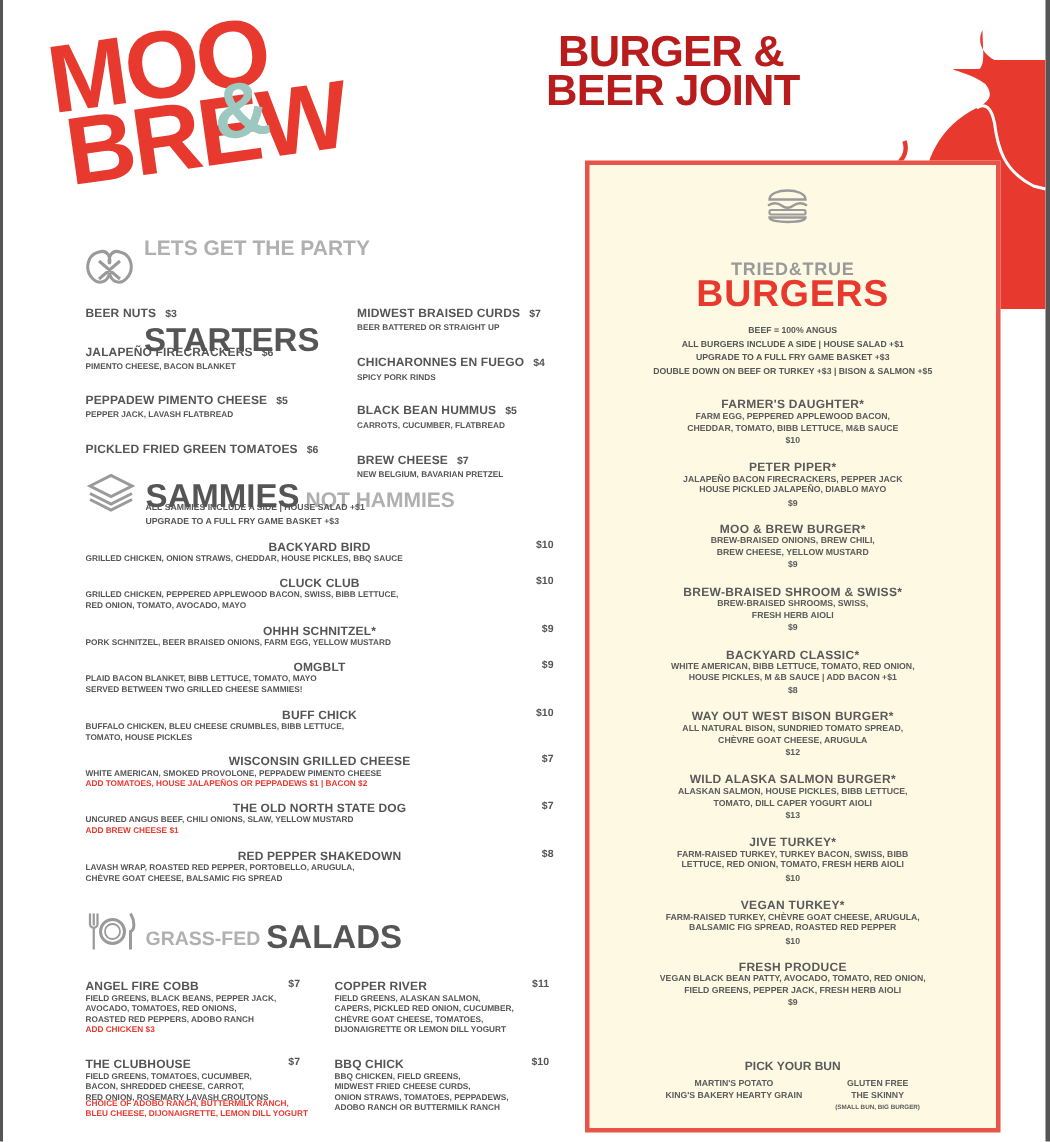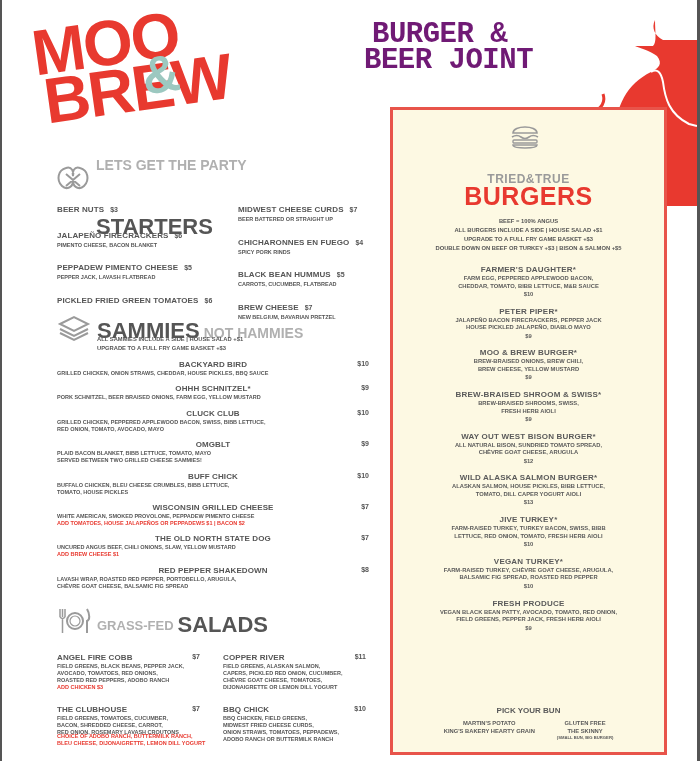--- a/index.html
+++ b/index.html
@@ -6,21 +6,21 @@
   body { width: 700px; height: 761px; background: #ffffff; font-family: "Liberation Sans", sans-serif; position: relative; overflow: hidden; color: #4a4a4a; }
   .frame-left { position: absolute; left: 0; top: 0; width: 2px; height: 761px; background: #555; }
   .frame-right { position: absolute; right: 0; top: 0; width: 3px; height: 761px; background: #555; }
 
   
   .logo { position: absolute; left: 22px; top: 8px; width: 260px; height: 140px; }
   .logo-moo { position: absolute; left: 6px; top: 14px; font-family: "Liberation Sans", sans-serif; font-weight: 900; font-size: 64px; color: #e8392f; letter-spacing: -2px; transform: rotate(-8deg); transform-origin: left top; line-height: 1; font-weight: bold; }
   .logo-brew { position: absolute; left: 18px; top: 62px; font-weight: bold; font-size: 64px; color: #e8392f; letter-spacing: -2px; transform: rotate(-8deg); transform-origin: left top; line-height: 1; }
   .logo-amp { position: absolute; left: 120px; top: 40px; font-weight: bold; font-size: 52px; color: #9cc8c0; line-height: 1; transform: rotate(-8deg); }
 
-  .tagline { position: absolute; left: 364px; top: 22px; font-weight: bold; font-size: 29px; color: #701a75; line-height: 26px; text-align: left; letter-spacing: -0.5px; font-family: Liberation Mono, monospace; }
+  .tagline { position: absolute; left: 364px; top: 22px; font-weight: bold; font-size: 29px; color: #b91c1c; line-height: 26px; text-align: left; letter-spacing: -0.5px; }
   .tagline div:first-child { padding-left: 8px; }
 
   
   .cow { position: absolute; right: 3px; top: 6px; width: 100px; height: 200px; }
 
   
   .burger-panel { position: absolute; left: 390px; top: 107px; width: 277px; height: 648px; background: #fdf9e3; border: 3px solid #e8544a; }
   .burger-panel .inner { position: absolute; inset: 0; text-align: center; }
   .burger-icon { position: absolute; left: 116px; top: 10px; width: 32px; height: 32px; }
   .tried-true { position: absolute; left: 0; right: 0; top: 62px; font-weight: bold; font-size: 12px; color: #9a9a9a; letter-spacing: 0.5px; }
@@ -124,21 +124,21 @@
     <span class="item-name">PEPPADEW PIMENTO CHEESE</span><span class="item-price">$5</span>
     <div class="item-desc">PEPPER JACK, LAVASH FLATBREAD</div>
   </div>
   <div class="st-item">
     <span class="item-name">PICKLED FRIED GREEN TOMATOES</span><span class="item-price">$6</span>
   </div>
 </div>
 
 <div class="starters-col st-right">
   <div class="st-item">
-    <span class="item-name">MIDWEST CHEESE CURDS</span><span class="item-price">$7</span>
+    <span class="item-name">MIDWEST BRAISED CURDS</span><span class="item-price">$7</span>
     <div class="item-desc">BEER BATTERED OR STRAIGHT UP</div>
   </div>
   <div class="st-item">
     <span class="item-name">CHICHARONNES EN FUEGO</span><span class="item-price">$4</span>
     <div class="item-desc">SPICY PORK RINDS</div>
   </div>
   <div class="st-item">
     <span class="item-name">BLACK BEAN HUMMUS</span><span class="item-price">$5</span>
     <div class="item-desc">CARROTS, CUCUMBER, FLATBREAD</div>
   </div>
@@ -162,29 +162,29 @@
   <div>UPGRADE TO A FULL FRY GAME BASKET +$3</div>
 </div>
 
 <div class="sammies-list">
   <div class="sm-item">
     <div class="item-name">BACKYARD BIRD</div>
     <div class="price">$10</div>
     <div class="item-desc">GRILLED CHICKEN, ONION STRAWS, CHEDDAR, HOUSE PICKLES, BBQ SAUCE</div>
   </div>
   <div class="sm-item">
-    <div class="item-name">OHHH SCHNITZEL*</div>
-    <div class="price">$9</div>
-    <div class="item-desc">PORK SCHNITZEL, BEER BRAISED ONIONS, FARM EGG, YELLOW MUSTARD</div>
-  </div>
-  <div class="sm-item">
     <div class="item-name">CLUCK CLUB</div>
     <div class="price">$10</div>
     <div class="item-desc">GRILLED CHICKEN, PEPPERED APPLEWOOD BACON, SWISS, BIBB LETTUCE,</div>
     <div class="item-desc">RED ONION, TOMATO, AVOCADO, MAYO</div>
+  </div>
+  <div class="sm-item">
+    <div class="item-name">OHHH SCHNITZEL*</div>
+    <div class="price">$9</div>
+    <div class="item-desc">PORK SCHNITZEL, BEER BRAISED ONIONS, FARM EGG, YELLOW MUSTARD</div>
   </div>
   <div class="sm-item">
     <div class="item-name">OMGBLT</div>
     <div class="price">$9</div>
     <div class="item-desc">PLAID BACON BLANKET, BIBB LETTUCE, TOMATO, MAYO</div>
     <div class="item-desc">SERVED BETWEEN TWO GRILLED CHEESE SAMMIES!</div>
   </div>
   <div class="sm-item">
     <div class="item-name">BUFF CHICK</div>
     <div class="price">$10</div>
@@ -301,20 +301,26 @@
         <div class="burger-desc">BREW CHEESE, YELLOW MUSTARD</div>
         <div class="burger-price">$9</div>
       </div>
       <div class="burger-item">
         <div class="burger-name">BREW-BRAISED SHROOM &amp; SWISS*</div>
         <div class="burger-desc">BREW-BRAISED SHROOMS, SWISS,</div>
         <div class="burger-desc">FRESH HERB AIOLI</div>
         <div class="burger-price">$9</div>
       </div>
       <div class="burger-item">
+        <div class="burger-name">BACKYARD CLASSIC*</div>
+        <div class="burger-desc">WHITE AMERICAN, BIBB LETTUCE, TOMATO, RED ONION,</div>
+        <div class="burger-desc">HOUSE PICKLES, M &amp;B SAUCE |  ADD BACON +$1</div>
+        <div class="burger-price">$8</div>
+      </div>
+      <div class="burger-item">
         <div class="burger-name">WAY OUT WEST BISON BURGER*</div>
         <div class="burger-desc">ALL NATURAL BISON, SUNDRIED TOMATO SPREAD,</div>
         <div class="burger-desc">CHÈVRE GOAT CHEESE, ARUGULA</div>
         <div class="burger-price">$12</div>
       </div>
       <div class="burger-item">
         <div class="burger-name">WILD ALASKA SALMON BURGER*</div>
         <div class="burger-desc">ALASKAN SALMON, HOUSE PICKLES, BIBB LETTUCE,</div>
         <div class="burger-desc">TOMATO, DILL CAPER YOGURT AIOLI</div>
         <div class="burger-price">$13</div>

